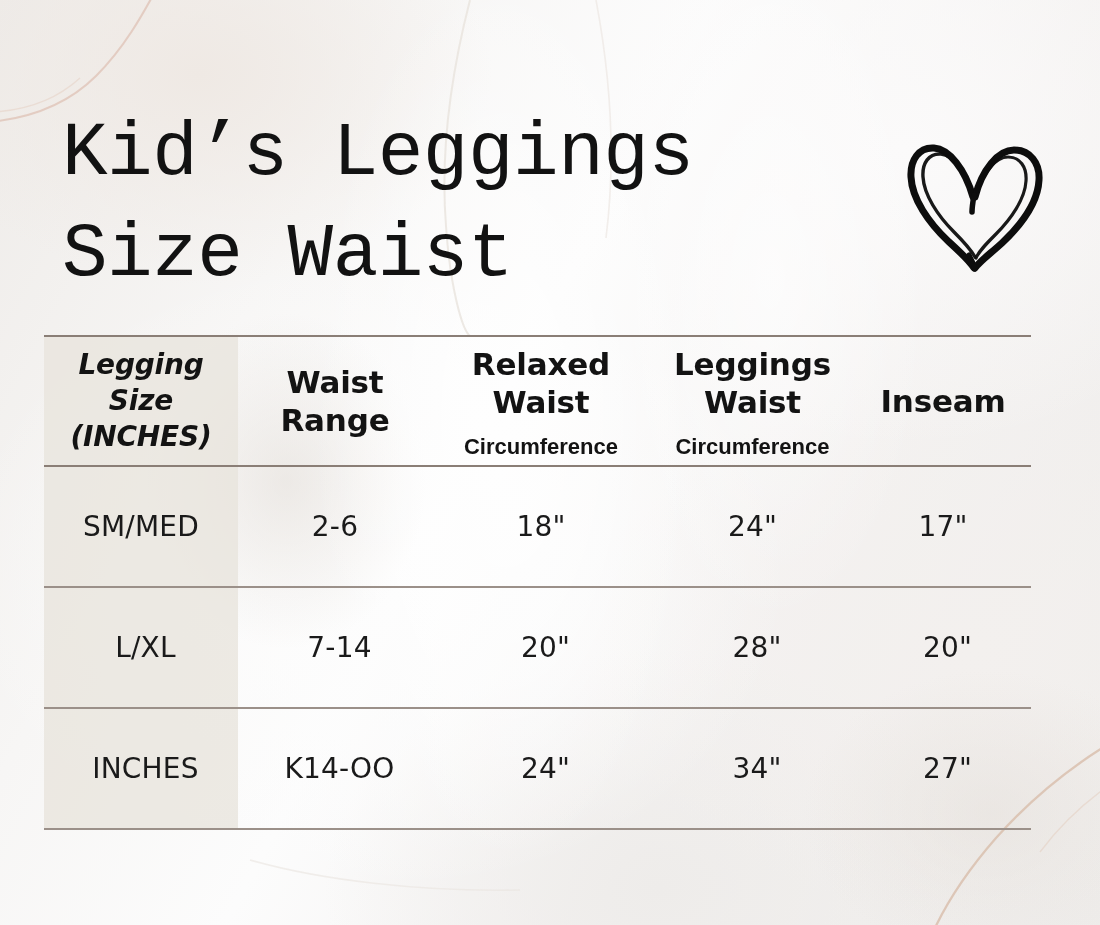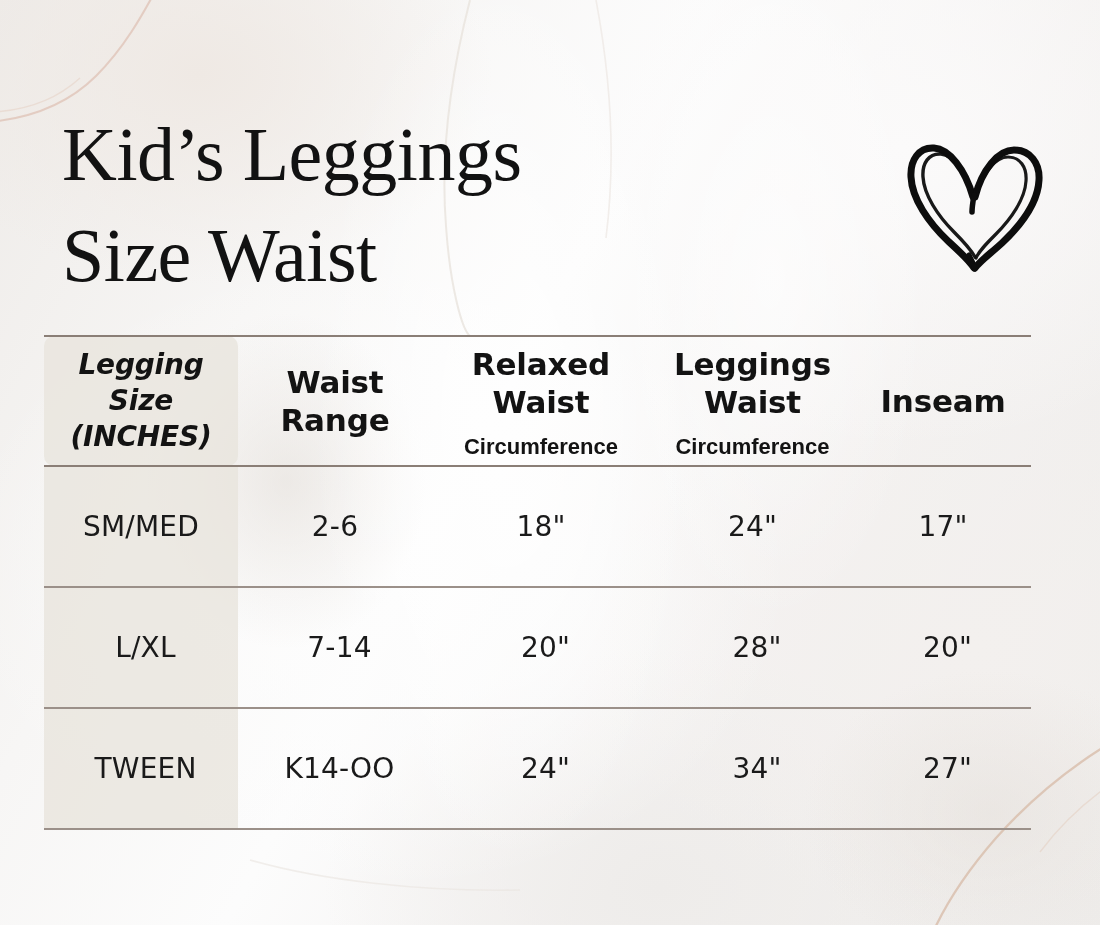--- a/index.html
+++ b/index.html
@@ -49,21 +49,21 @@
   }
 
   
   #title-block {
     position: absolute;
     left: 62px;
     top: 104px;
     width: 700px;
   }
   .title-line {
-    font-family: Liberation Serif, serif;
+    font-family: Liberation Mono, monospace;
     font-weight: 300;
     font-size: 76px;
     line-height: 101px;
     letter-spacing: -0.5px;
     color: #121212;
     white-space: nowrap;
   }
 
   
   #heart-doodle {
@@ -98,21 +98,21 @@
   .col-d { width: 205px; }
   .col-e { width: 176px; }
 
   
   .tint {
     background: rgba(232,228,221,.78);
   }
 
   
   .rule-top td    { border-top: 2.5px solid #8a7e76; }
-  .row-head td    { border-bottom: 2px solid #8a7e76; height: 128px; border-radius: 10px; }
+  .row-head td    { border-bottom: 2px solid #8a7e76; height: 128px; }
   .row-data td    { height: 119px; }
   .row-data.sep td { border-top: 2px solid #9b9089; padding-left: 9px; }
   .row-last td    { border-bottom: 2.5px solid #9b9089; }
 
   
   .h-main {
     font-family: "DejaVu Sans", sans-serif;
     font-weight: 700;
     font-size: 31px;
     line-height: 38px;
@@ -225,21 +225,21 @@
 
       <tr class="row-data sep">
         <td class="tint cell">L/XL</td>
         <td class="cell">7-14</td>
         <td class="cell">20"</td>
         <td class="cell">28"</td>
         <td class="cell">20"</td>
       </tr>
 
       <tr class="row-data sep row-last">
-        <td class="tint cell">TWEEN</td>
+        <td class="tint cell">INCHES</td>
         <td class="cell">K14-OO</td>
         <td class="cell">24"</td>
         <td class="cell">34"</td>
         <td class="cell">27"</td>
       </tr>
     </tbody>
       </table>
   </div>
 
 </div>

